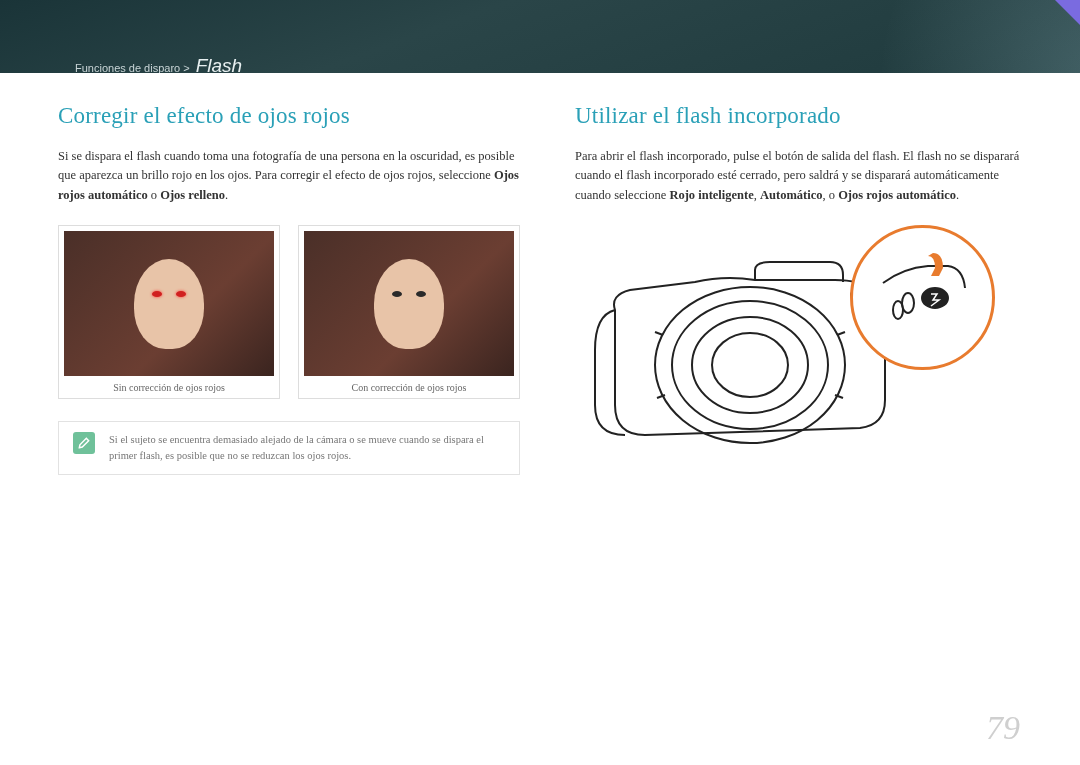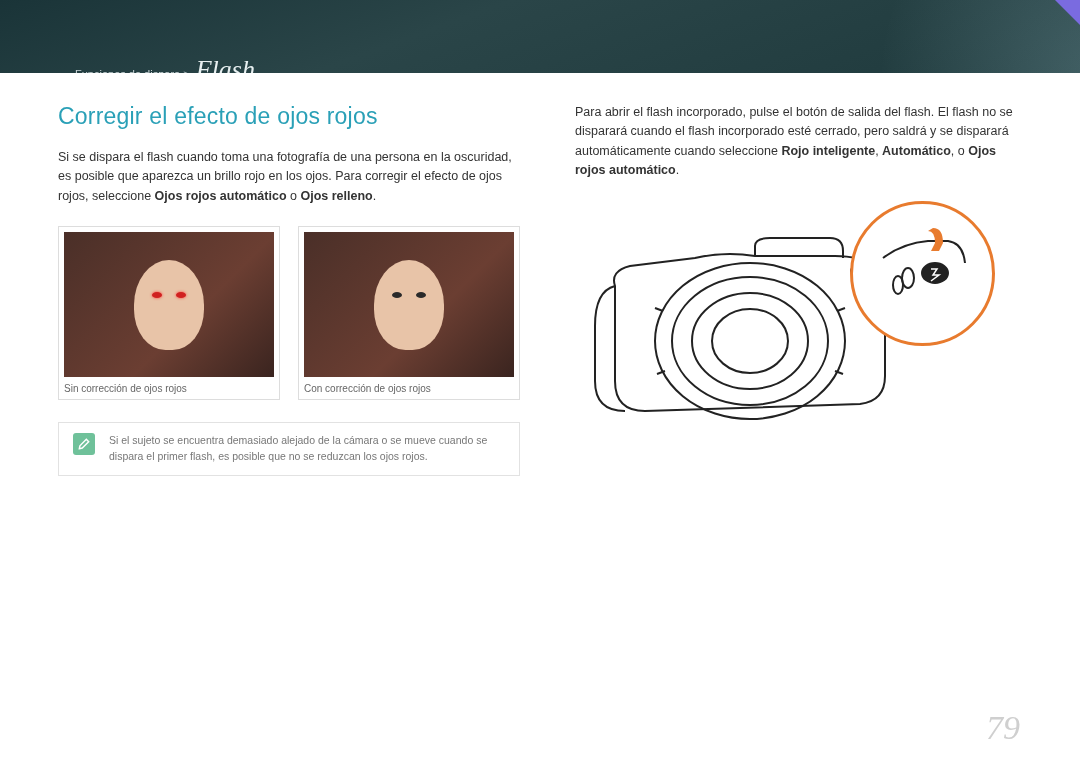--- a/index.html
+++ b/index.html
@@ -35,32 +35,32 @@
     border-color: transparent #7a6be0 transparent transparent;
   }
   .breadcrumb {
     color: #c8d4d6;
     font-size: 11px;
     display: flex;
     align-items: baseline;
     gap: 6px;
   }
   .breadcrumb .main {
-    font-size: 26px;
-    font-family: Liberation Serif, serif;
+    font-size: 19px;
+    font-family: Liberation Sans, sans-serif;
     font-style: italic;
     color: #e8f0f1;
     font-weight: 300;
   }
   .content {
     display: flex;
     padding: 30px 58px 0 58px;
     gap: 55px;
   }
-  .col { flex: 1; }
+  .col { flex: 1; font-family: Liberation Serif, serif; }
   h2 {
     color: #2aa0b7;
     font-size: 23px;
     font-weight: 400;
     margin-bottom: 18px;
     letter-spacing: 0.2px;
   }
   .body-text {
     font-size: 12.5px;
     line-height: 1.55;
@@ -107,21 +107,21 @@
     position: absolute;
     top: -15px; left: -12px; right: -12px;
     height: 55px;
     background: #c9a56b;
     border-radius: 50% 50% 20% 20%;
     z-index: -1;
   }
   .caption {
     font-size: 10px;
     color: #666;
-    text-align: left;
+    text-align: center;
     padding-top: 6px;
   }
   .note-box {
     margin-top: 22px;
     border: 1px solid #e2e2e2;
     display: flex;
     align-items: flex-start;
     padding: 10px 14px;
     gap: 14px;
   }
@@ -210,20 +210,21 @@
       <div class="note-icon">
         <svg viewBox="0 0 24 24" fill="none" stroke="#fff" stroke-width="2.5" stroke-linecap="round">
           <path d="M4 20 L9 19 L20 8 L16 4 L5 15 Z"></path>
         </svg>
       </div>
       <div class="note-text">Si el sujeto se encuentra demasiado alejado de la cámara o se mueve cuando se dispara el primer flash, es posible que no se reduzcan los ojos rojos.</div>
     </div>
   </div>
 
   <div class="col">
+    <h2>Utilizar el flash incorporado</h2>
     <p class="body-text">
       <span>Para abrir el flash incorporado, pulse el botón de salida del flash. El flash no se disparará cuando el flash incorporado esté cerrado, pero saldrá y se disparará automáticamente cuando seleccione </span><b>Rojo inteligente</b><span>, </span><b>Automático</b><span>, o </span><b>Ojos rojos automático</b><span>.</span>
     </p>
 
     <div class="camera-wrap">
       <svg class="camera-svg" viewBox="0 0 440 240">
         <g fill="none" stroke="#222" stroke-width="2">
 
           <path d="M40 90 Q35 75 55 70 L120 62 Q150 55 180 60 L260 60 Q310 60 310 100 L310 180 Q310 205 285 208 L70 215 Q40 215 40 185 Z"></path>
 

